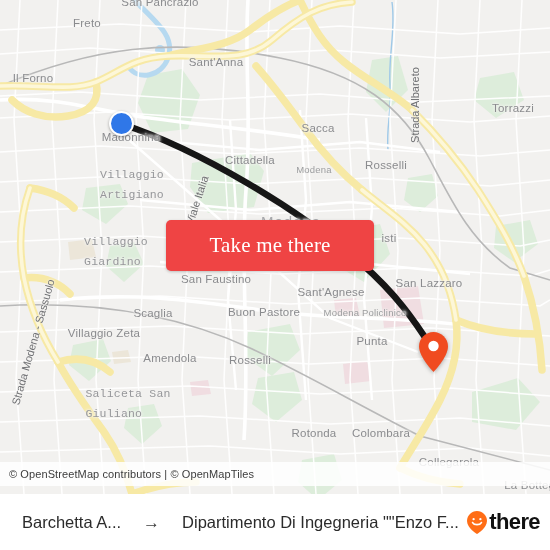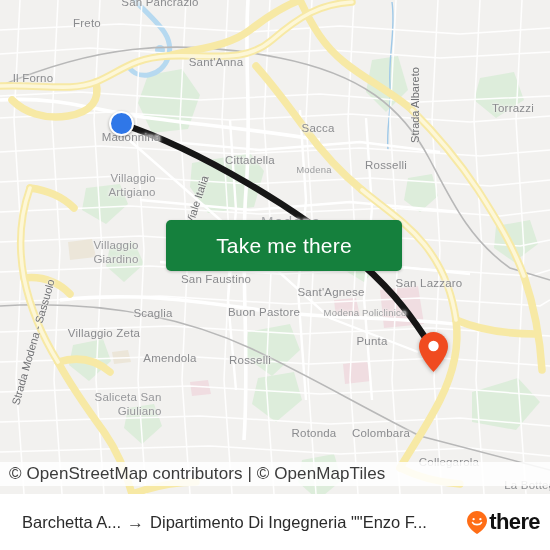--- a/index.html
+++ b/index.html
@@ -28,21 +28,21 @@
     font-weight: 400;
     white-space: nowrap;
     letter-spacing: .2px;
     transform: translate(-50%, -50%);
     pointer-events: none;
     text-shadow: 0 0 2px #f4f3f1, 0 0 3px #f4f3f1, 0 0 4px #f4f3f1;
   }
   .maplabel.dark { color: #8a8b8e; }
   .maplabel.big  { font-size: 15px; color: #a8a9ac; letter-spacing: 1px; }
   .maplabel.small{ font-size: 9.5px; color: #9c9d9f; }
-  .maplabel.two  { white-space: pre; line-height: 14px; text-align: right; }
+  .maplabel.two  { white-space: pre; line-height: 20px; text-align: left; font-family: Liberation Mono, monospace; }
 
   .roadlabel {
     position: absolute;
     color: #6f7073;
     font-size: 11px;
     white-space: nowrap;
     transform-origin: 50% 50%;
     pointer-events: none;
     text-shadow: 0 0 2px #f4f3f1, 0 0 3px #f4f3f1;
   }
@@ -61,57 +61,57 @@
     position: absolute;
     left: 419px; top: 332px;
     width: 29px; height: 40px;
     filter: drop-shadow(0 1px 2px rgba(0,0,0,.3));
   }
 
   
   #cta {
     position: absolute;
     left: 166px; top: 220px;
-    width: 236px; height: 51px;
-    background: #15803d;
+    width: 208px; height: 51px;
+    background: #ef4444;
     border-radius: 5px;
     display: flex; align-items: center; justify-content: center;
     color: #ffffff;
     font-size: 21px;
     letter-spacing: .2px;
     cursor: pointer;
     box-shadow: 0 1px 3px rgba(0,0,0,.22);
     border: none;
-    font-family: Liberation Sans, sans-serif;
+    font-family: Liberation Serif, serif;
   }
 
   
   #attribution {
     position: absolute;
     left: 0; top: 462px;
     width: 550px; height: 24px;
     background: rgba(255,255,255,.86);
     display: flex; align-items: center;
     padding-left: 9px;
-    font-size: 17px;
+    font-size: 11px;
     color: #3c3c3c;
     letter-spacing: .1px;
   }
 
   
   #bottombar {
     position: absolute;
     left: 0; top: 494px;
     width: 550px; height: 56px;
     background: #ffffff;
     display: flex;
     align-items: center;
     padding: 0 10px 0 22px;
   }
-  #trip { display: flex; align-items: center; flex: 1; min-width: 0; gap: 6px; }
+  #trip { display: flex; align-items: center; flex: 1; min-width: 0; gap: 22px; }
   #origin-name {
     font-size: 16.5px; color: #2b2b2b;
     white-space: nowrap; flex: 0 0 auto;
   }
   #arrow-icon { font-size: 17px; color: #3c3c3c; flex: 0 0 auto; line-height: 1; }
   #dest-name {
     font-size: 16.5px; color: #2b2b2b;
     white-space: nowrap; overflow: hidden; text-overflow: clip;
     flex: 1 1 auto; min-width: 0;
   }

